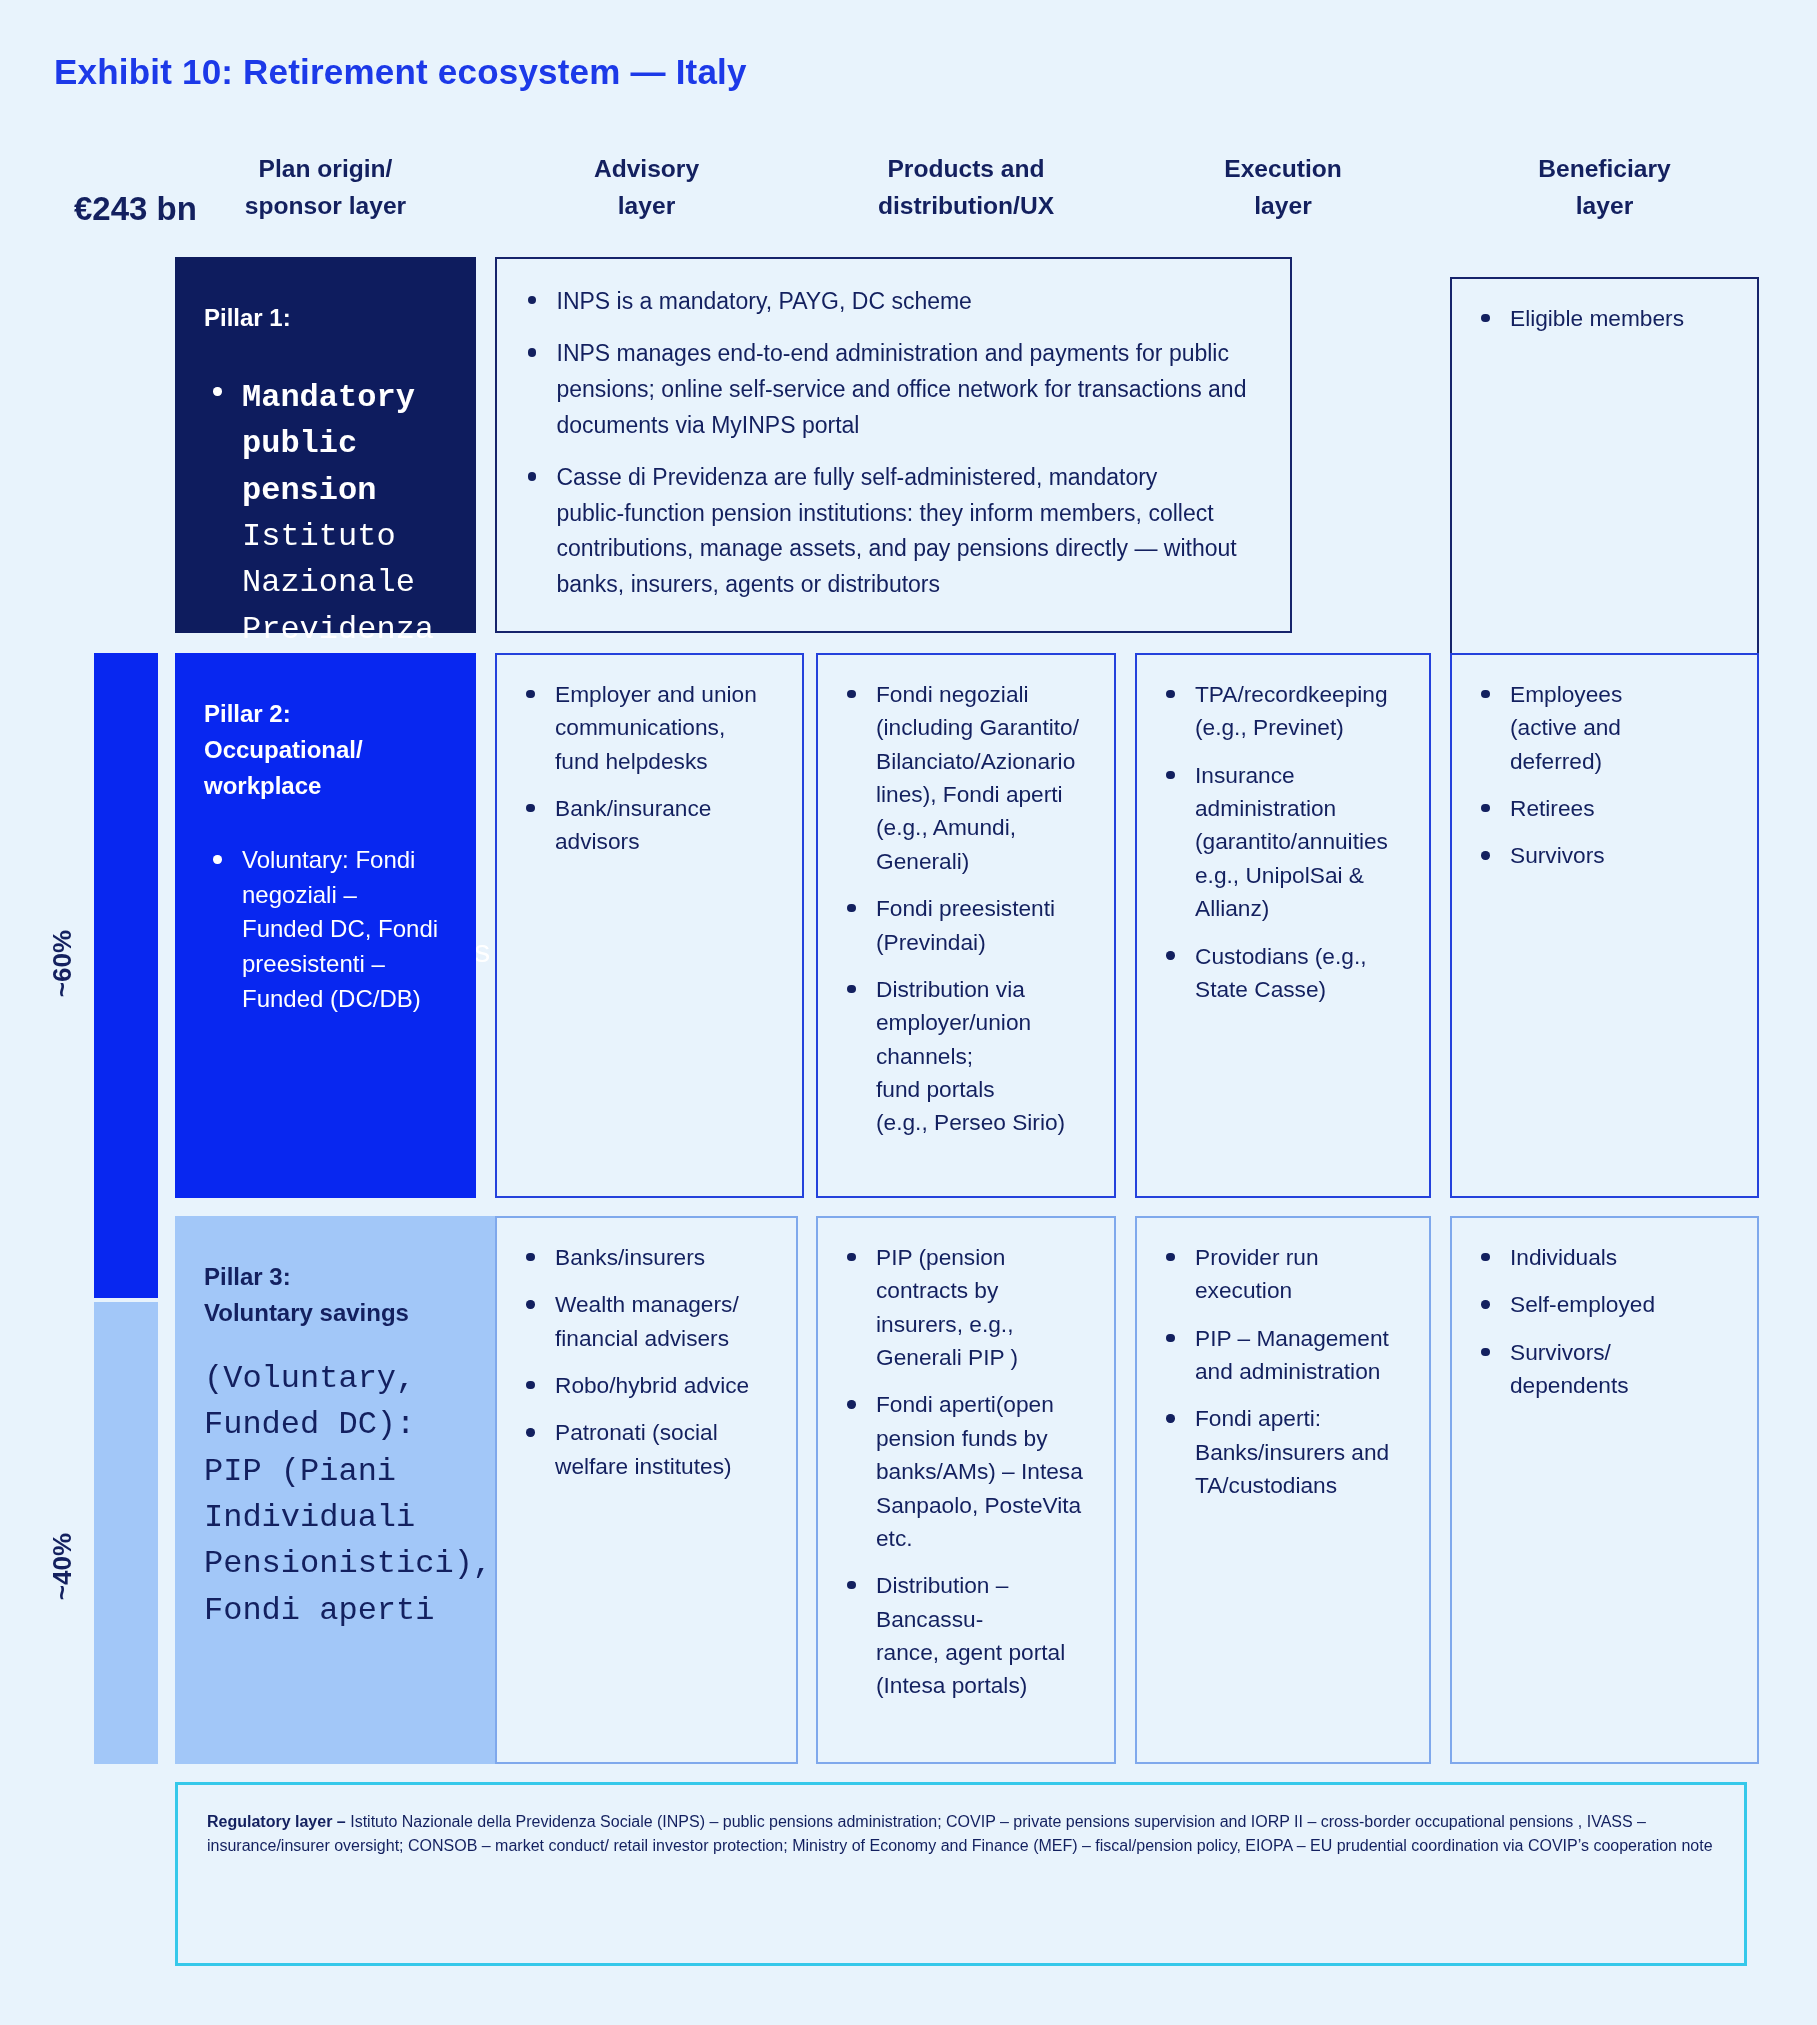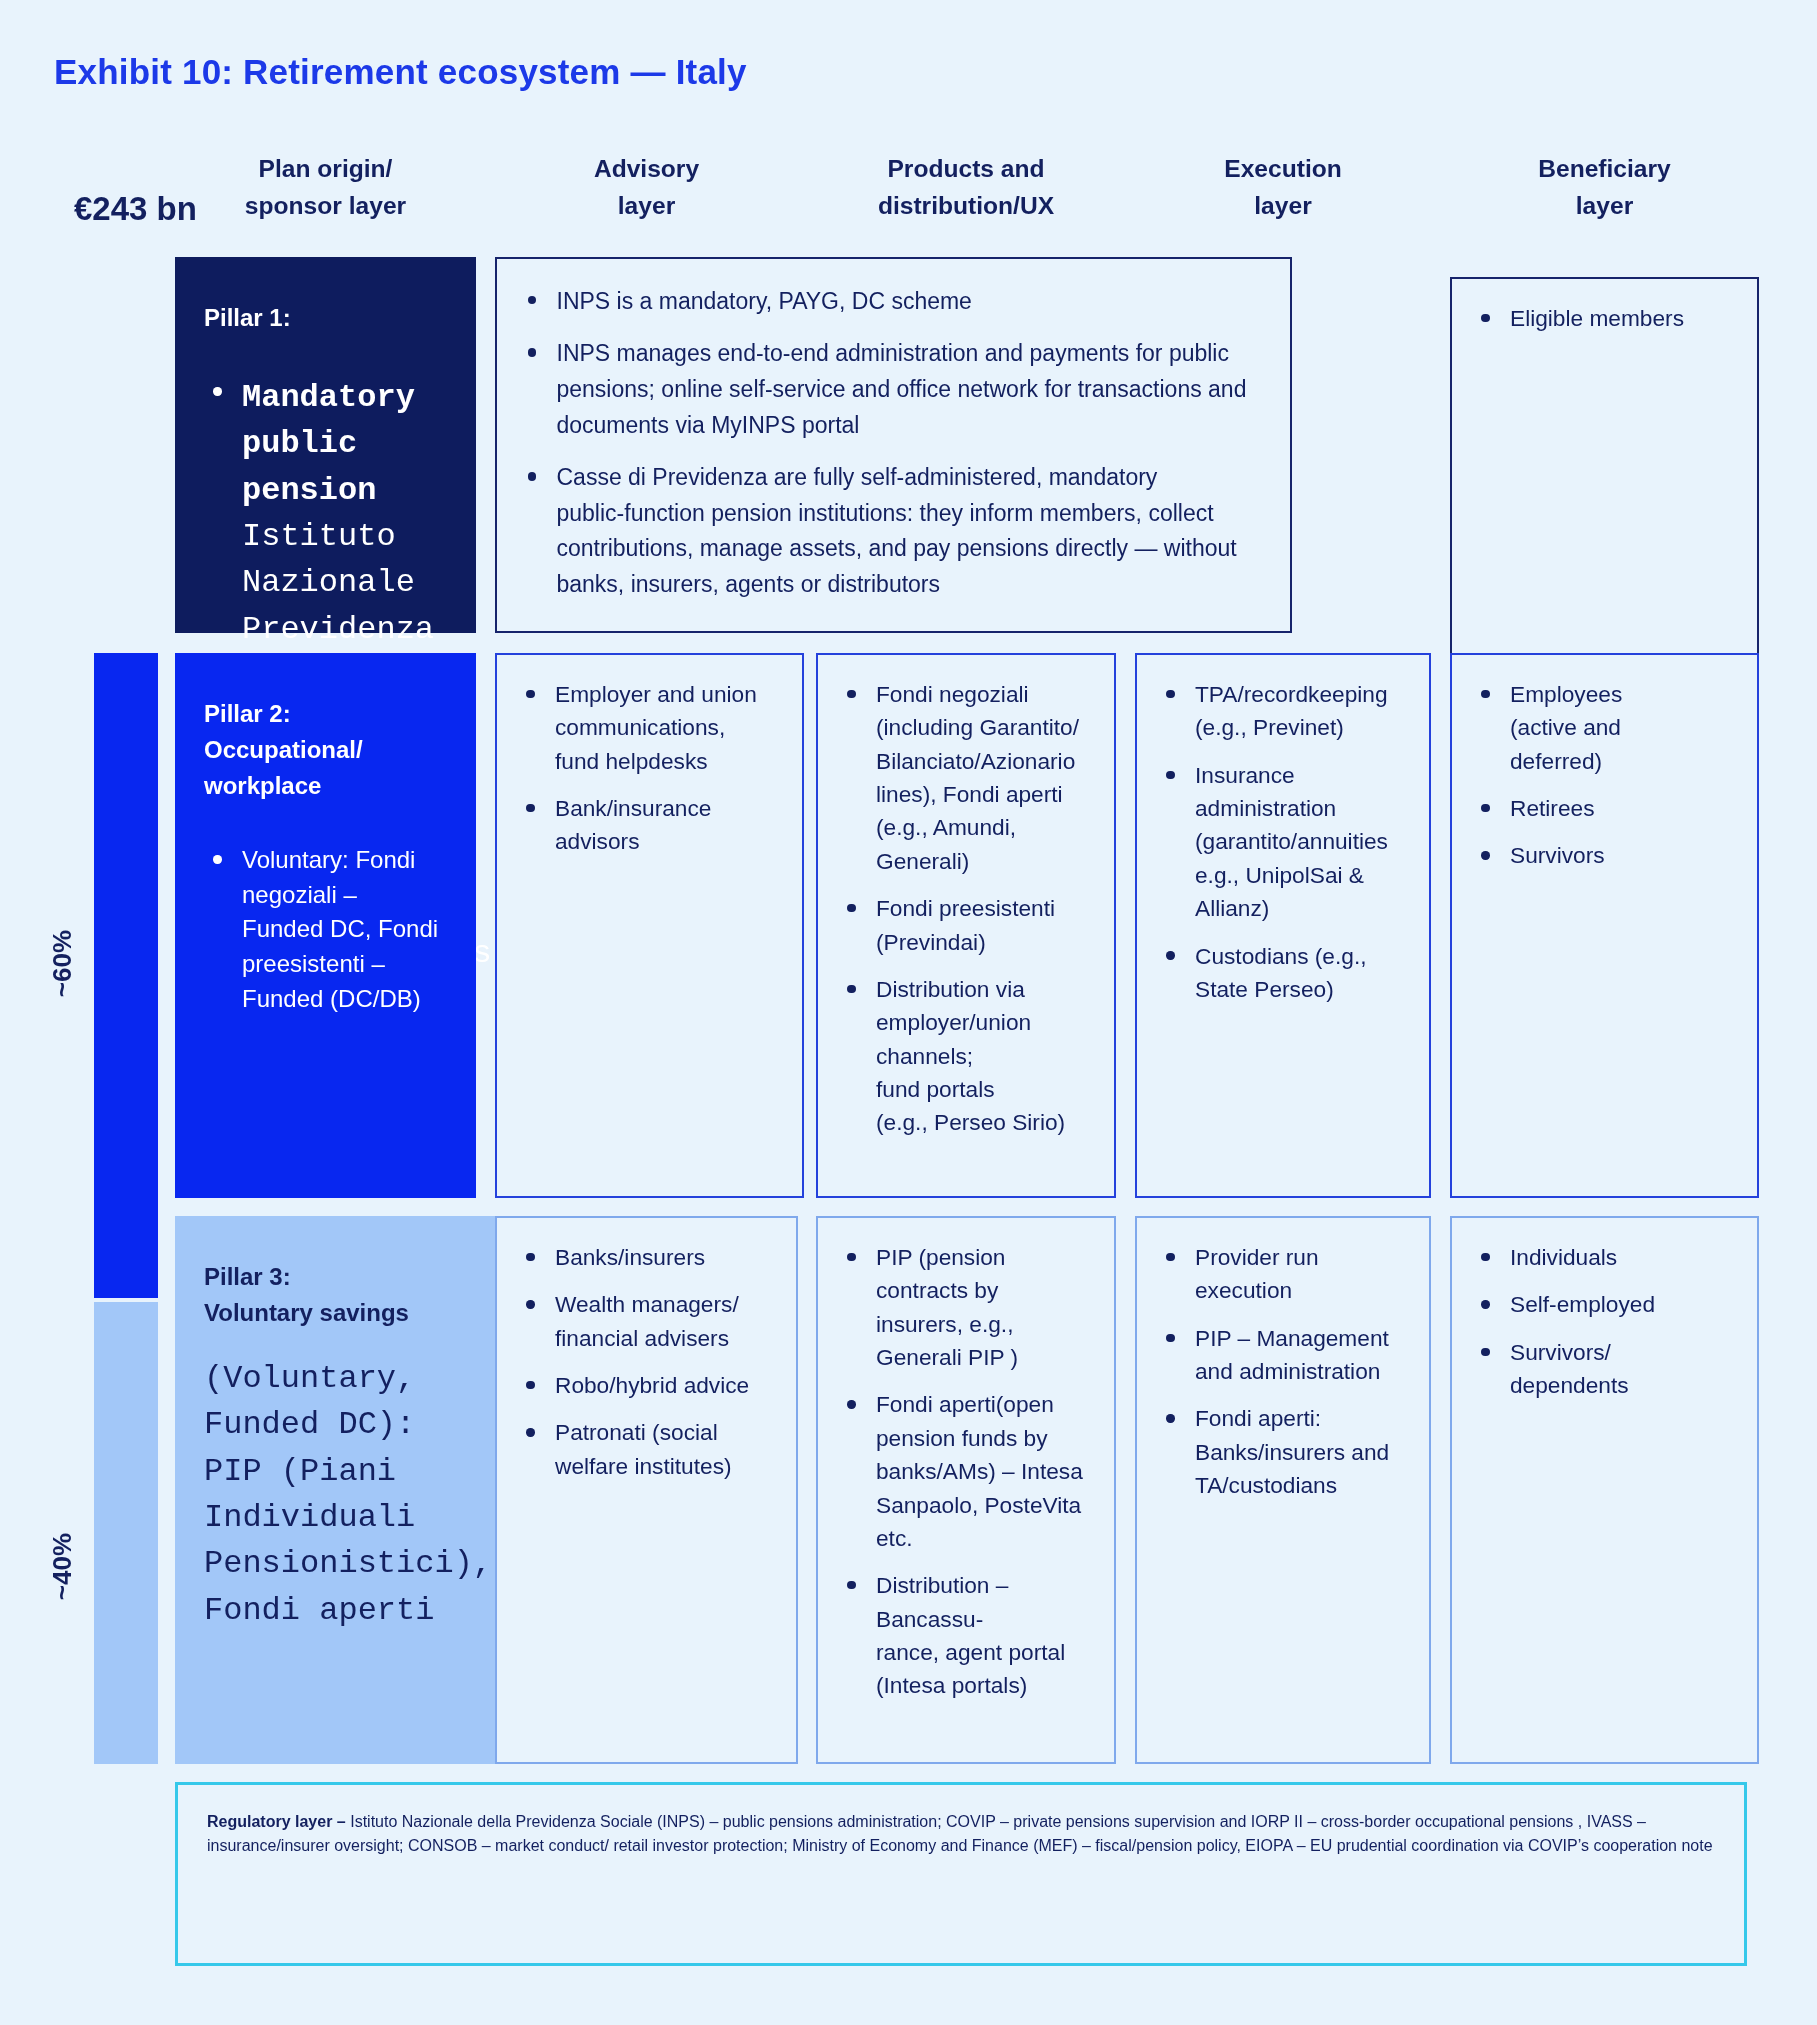--- a/index.html
+++ b/index.html
@@ -154,21 +154,21 @@
   <div class="box outlined r2 content" style="left:1135px;top:653px;width:296px;height:545px;">
     <ul class="bullets">
         <li>TPA/recordkeeping
 (e.g., Previnet)</li>
         <li>Insurance
 administration
 (garantito/annuities
 e.g., UnipolSai &amp;
 Allianz)</li>
         <li>Custodians (e.g.,
-State Perseo)</li>
+State Casse)</li>
       </ul>
   </div>
   <div class="box outlined r2 content" style="left:1450px;top:653px;width:309px;height:545px;">
     <ul class="bullets">
         <li>Employees
 (active and
 deferred)</li>
         <li>Retirees</li>
         <li>Survivors</li>
       </ul>

